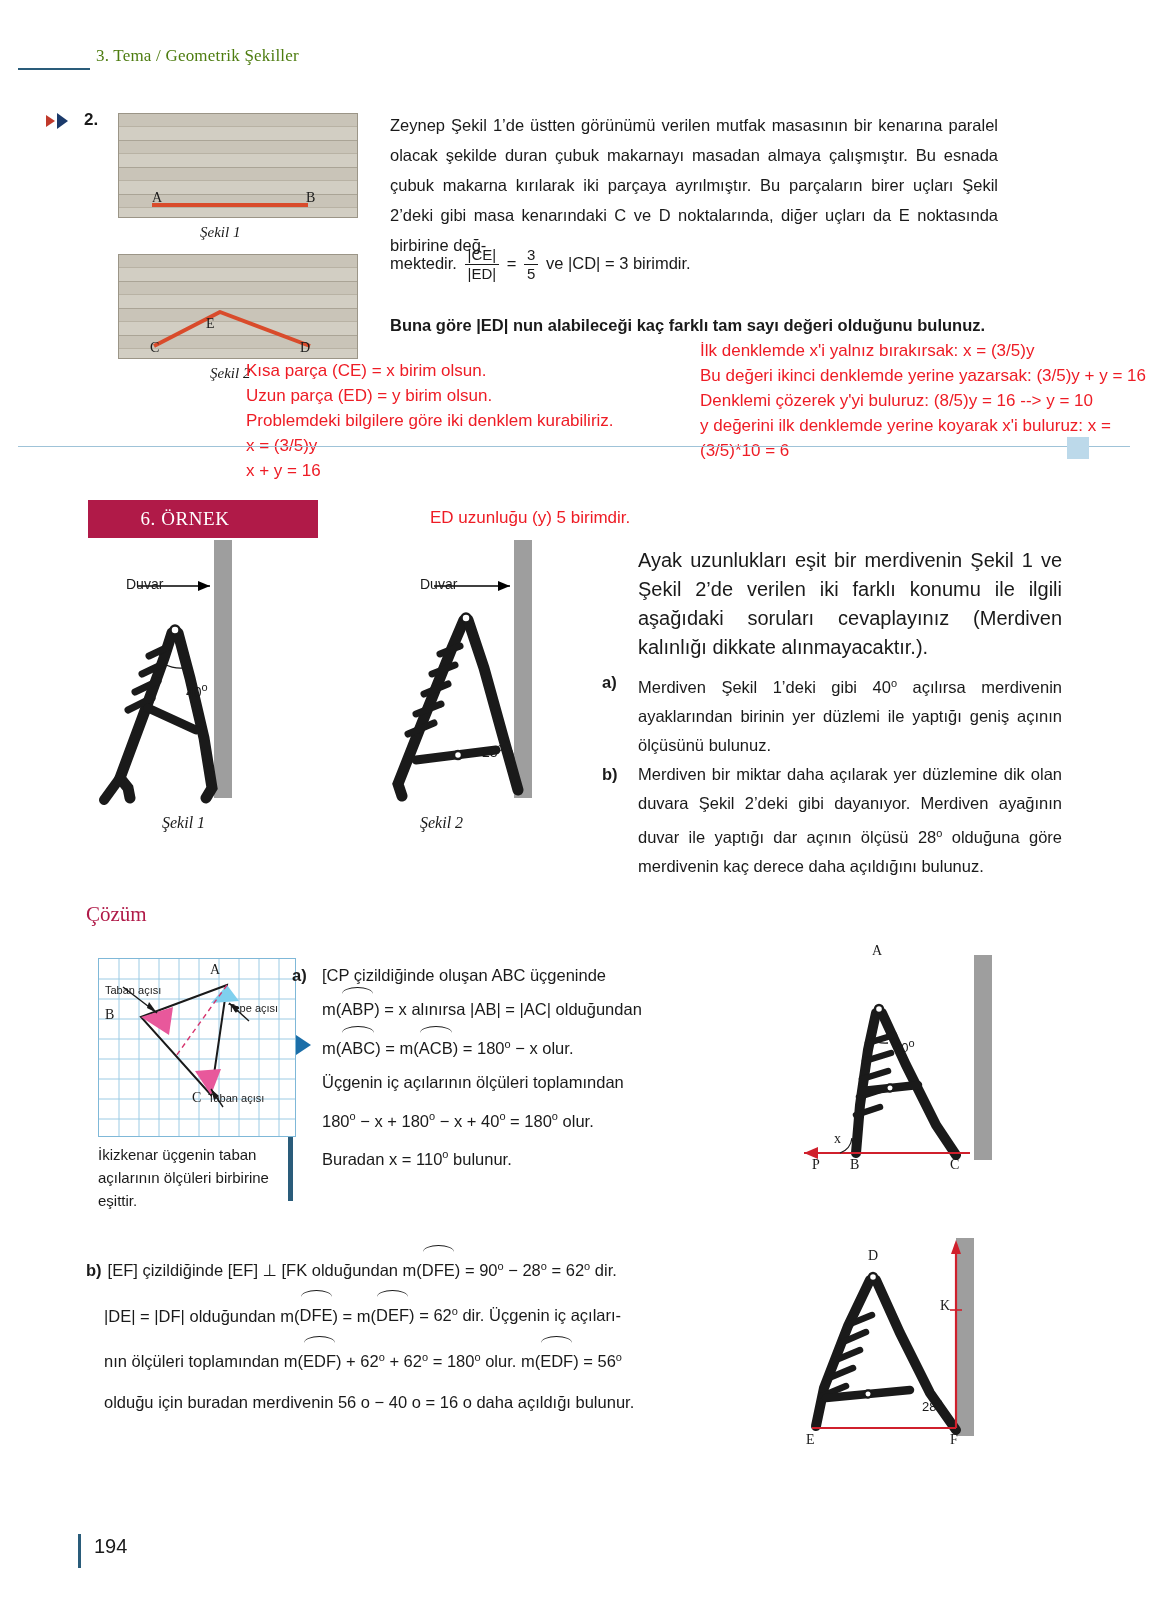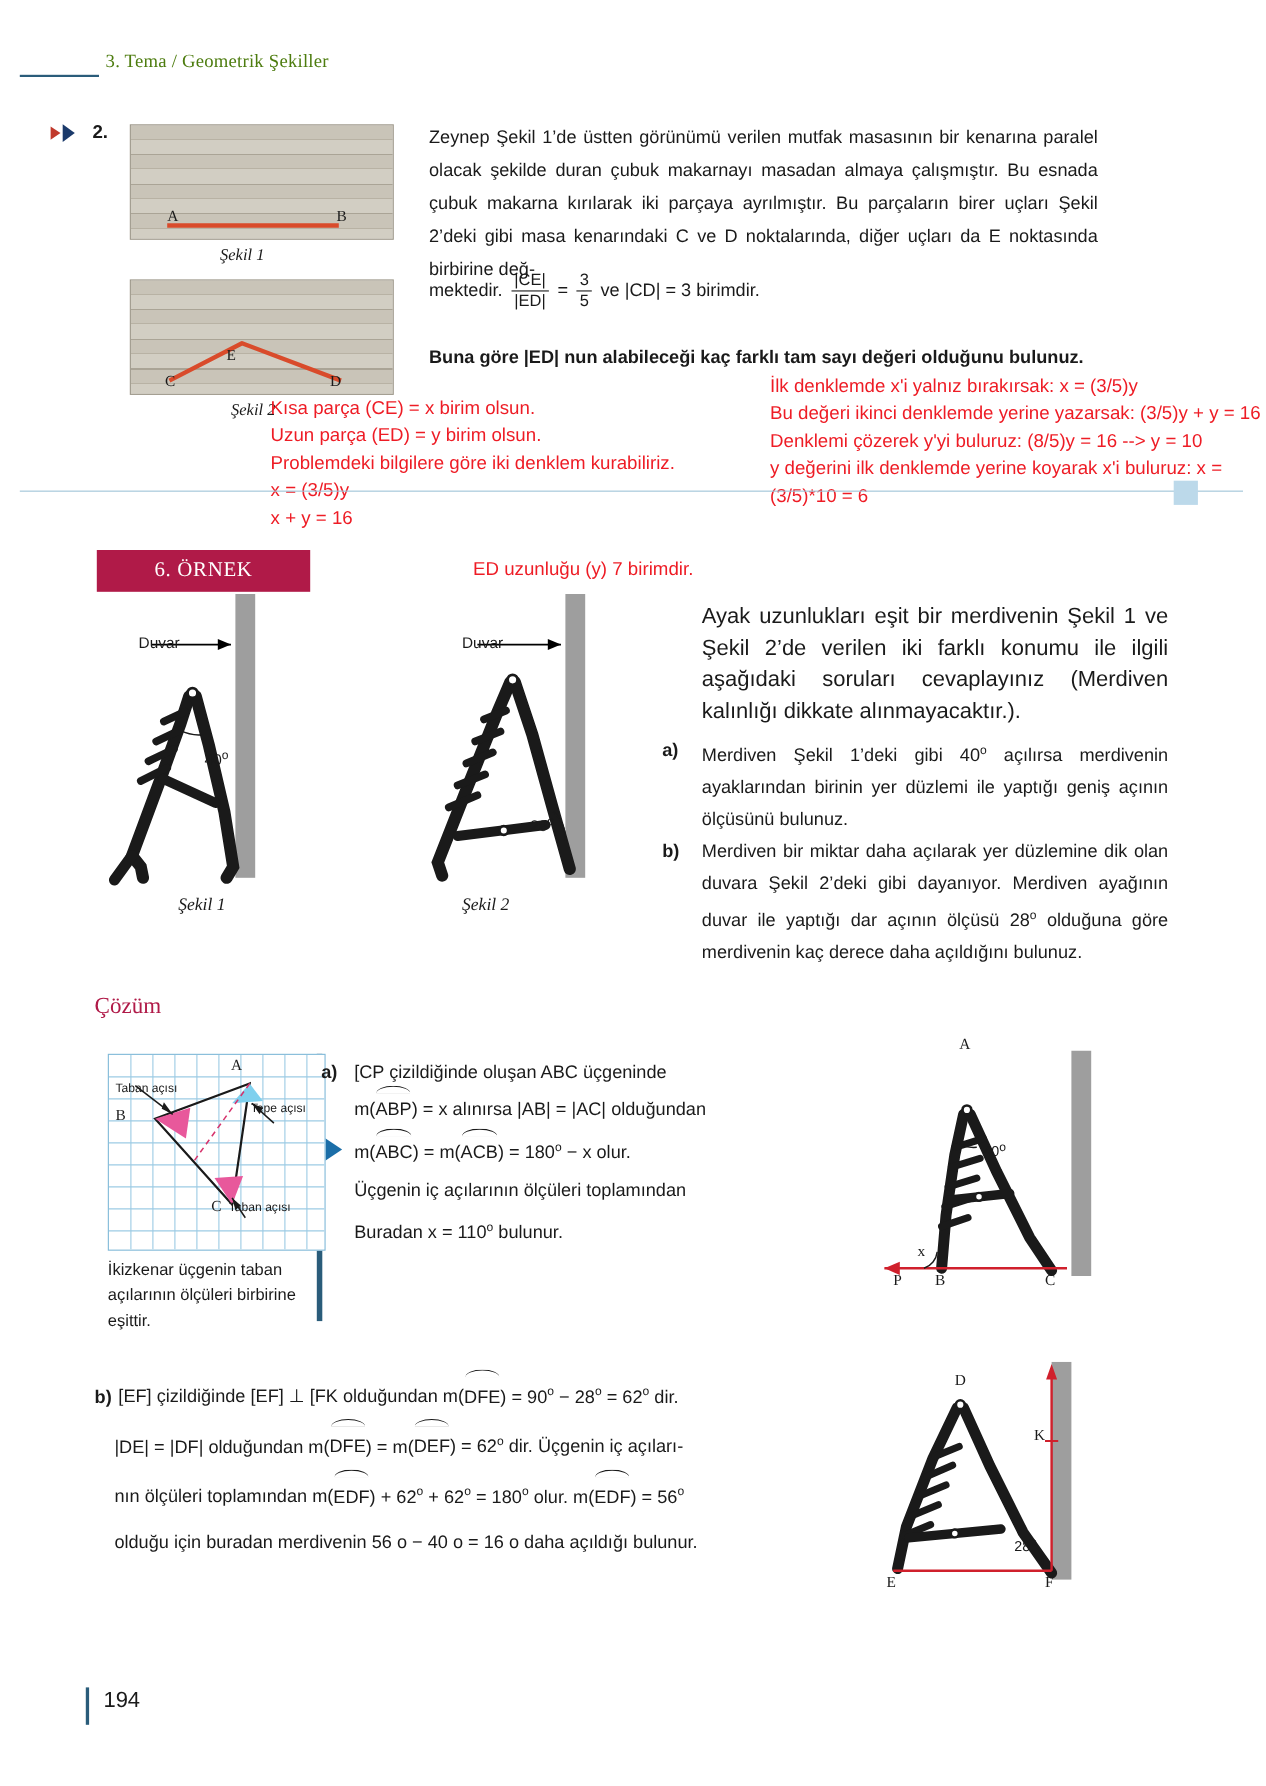--- a/index.html
+++ b/index.html
@@ -159,20 +159,21 @@
     position: absolute;
     left: 1067px; top: 437px;
     width: 22px; height: 22px;
     background: #bcd9ea;
   }
   .ornek-box {
     position: absolute;
     left: 88px; top: 500px;
     width: 194px; height: 38px;
     background: #b01a48;
+    padding-left: 36px;
   }
   .ornek-text {
     position: absolute;
     left: 0; top: 0;
     width: 194px; height: 38px;
     line-height: 38px;
     text-align: center;
     color: #ffffff;
     font-family: "Liberation Serif", serif;
     font-size: 19px;
@@ -364,21 +365,21 @@
 
   <div class="ann ann-left" style="white-space: pre-line;">Kısa parça (CE) = x birim olsun.
 Uzun parça (ED) = y birim olsun.
 Problemdeki bilgilere göre iki denklem kurabiliriz.
 x = (3/5)y
 x + y = 16</div>
   <div class="ann ann-right" style="white-space: pre-line;">İlk denklemde x'i yalnız bırakırsak: x = (3/5)y
 Bu değeri ikinci denklemde yerine yazarsak: (3/5)y + y = 16
 Denklemi çözerek y'yi buluruz: (8/5)y = 16 --&gt; y = 10
 y değerini ilk denklemde yerine koyarak x'i buluruz: x = (3/5)*10 = 6</div>
-  <div class="ann ann-ed">ED uzunluğu (y) 7 birimdir.</div>
+  <div class="ann ann-ed">ED uzunluğu (y) 5 birimdir.</div>
 
   <div class="sep-rule"></div>
   <div class="sep-sq"></div>
 
   <div class="ornek-box">
     <div class="ornek-text">6. ÖRNEK</div>
   </div>
 
   <div class="ladder-wrap lw1">
     <svg width="260" height="300">
@@ -505,20 +506,21 @@
   <div class="sol-a">
     <span class="lbl">a)</span>
     <div>[CP çizildiğinde oluşan ABC üçgeninde</div>
     <div>
       <span>m(</span><span class="hat">ABP</span><span>) = x alınırsa |AB| = |AC| olduğundan</span>
     </div>
     <div>
       <span>m(</span><span class="hat">ABC</span><span>) = m(</span><span class="hat">ACB</span><span>) = 180<sup class="deg">o</sup> − x olur.</span>
     </div>
     <div>Üçgenin iç açılarının ölçüleri toplamından</div>
+    <div>180<sup class="deg">o</sup> − x + 180<sup class="deg">o</sup> − x + 40<sup class="deg">o</sup> = 180<sup class="deg">o</sup> olur.</div>
     <div>Buradan x = 110<sup class="deg">o</sup> bulunur.</div>
   </div>
 
   <div style="position:absolute; left:790px; top:955px; width:230px; height:245px;">
     <svg width="230" height="245">
       <rect x="184" y="0" width="18" height="205" fill="#9e9e9e"></rect>
 
       <path d="M66 198 L 70 150 L 78 95 L 86 58" stroke="#1a1a1a" stroke-width="10" fill="none" stroke-linecap="round"></path>
 
       <path d="M92 58 L 116 110 L 146 170 L 166 200" stroke="#1a1a1a" stroke-width="10" fill="none" stroke-linecap="round"></path>

